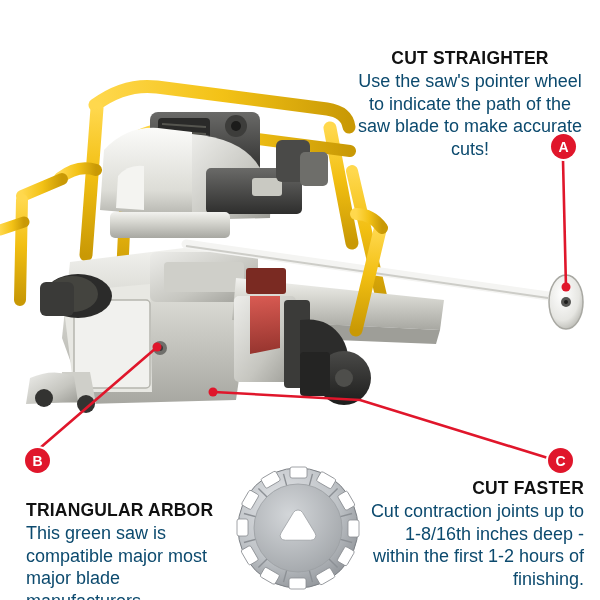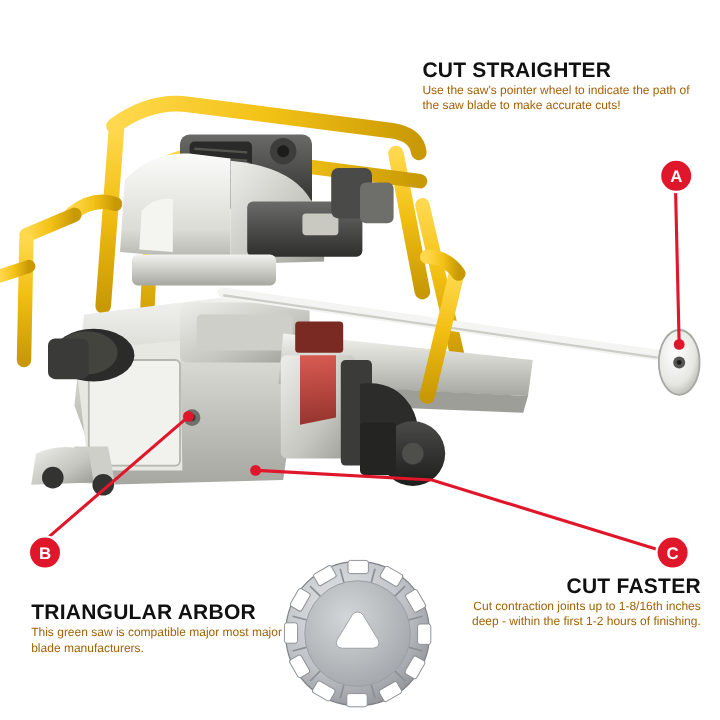--- a/index.html
+++ b/index.html
@@ -38,31 +38,31 @@
   }
   .callout-title {
     font-weight: bold;
     font-size: 17.5px;
     letter-spacing: 0.2px;
     line-height: 1.15;
     margin: 0 0 2px 0;
     color: #111111;
   }
   .callout-body {
-    font-size: 10px;
+    font-size: 18px;
     line-height: 1.26;
     margin: 0;
-    color: #a16207;
+    color: #0c4a6e;
   }
 
   #callout-a {
     left: 352px;
     top: 48px;
     width: 236px;
-    text-align: left;
+    text-align: center;
   }
   #callout-b {
     left: 26px;
     top: 500px;
     width: 215px;
     text-align: left;
   }
   #callout-c {
     left: 370px;
     top: 478px;

